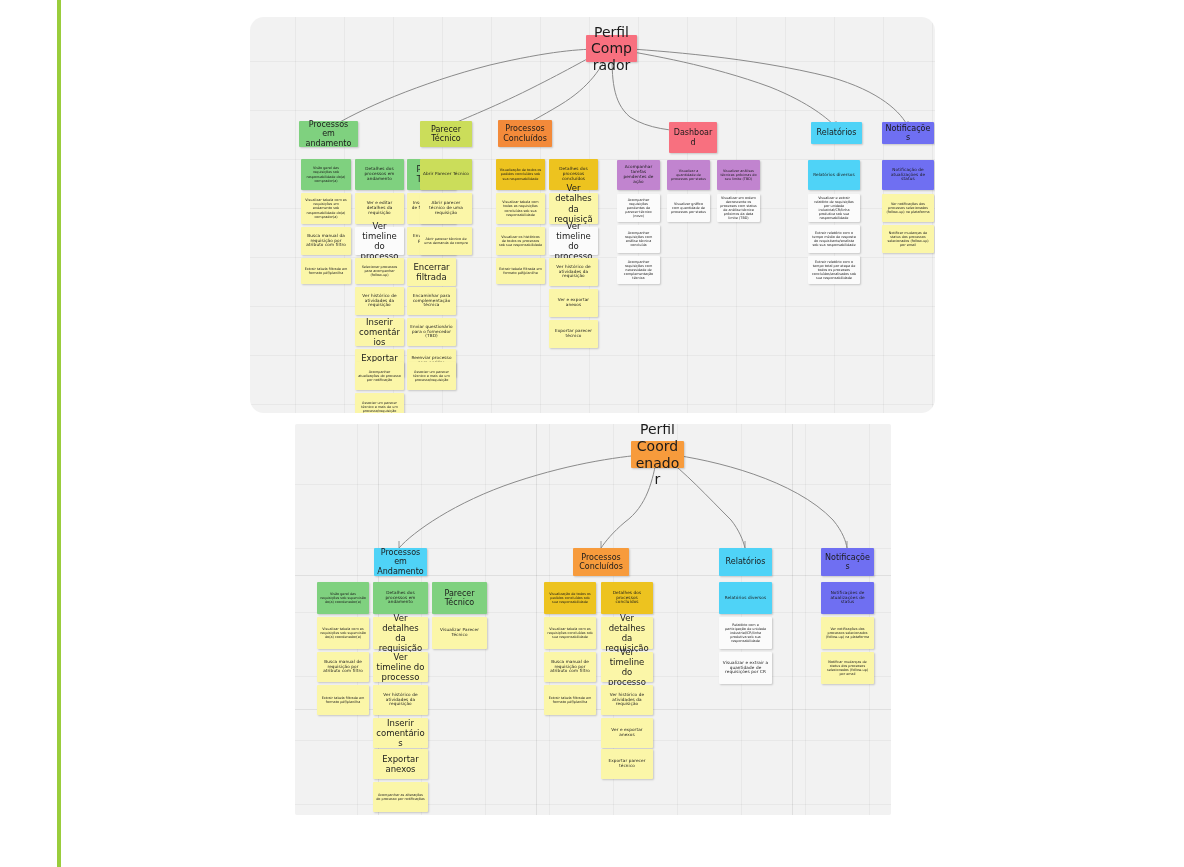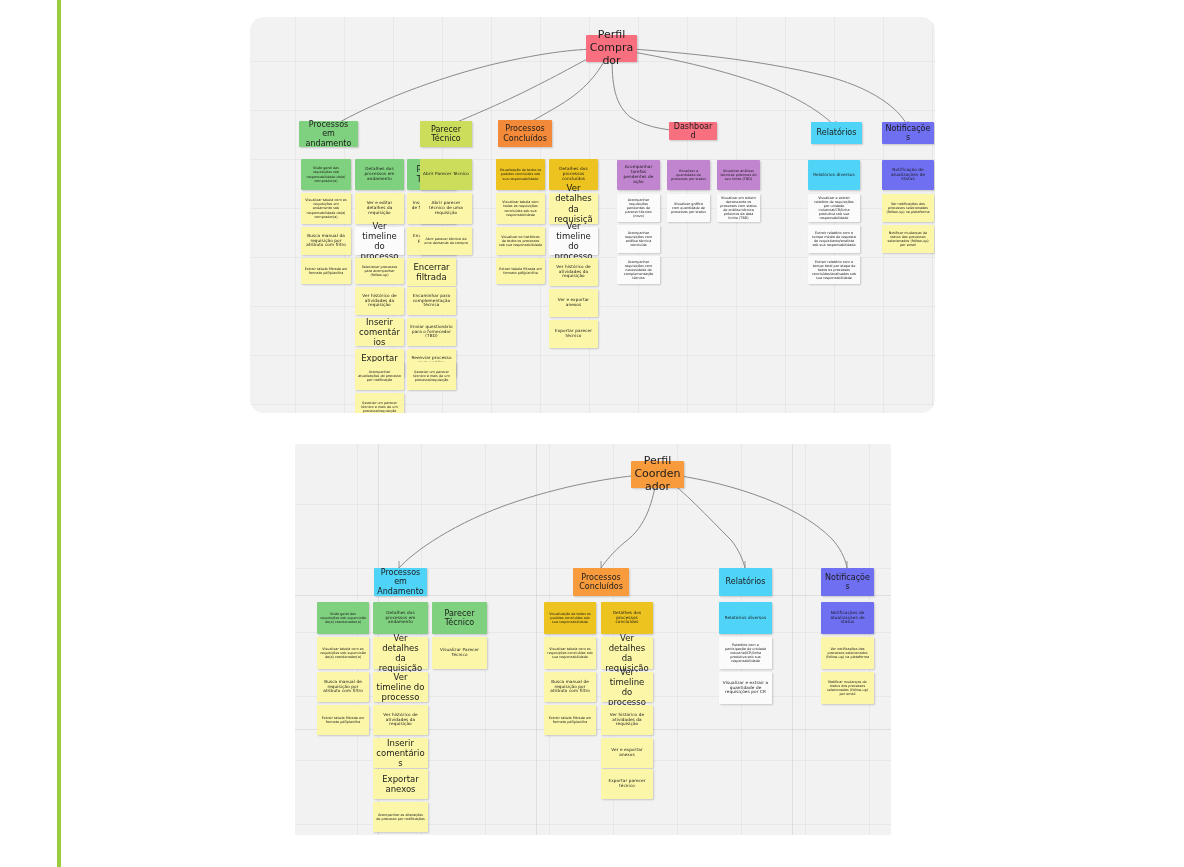--- a/index.html
+++ b/index.html
@@ -24,42 +24,42 @@
       linear-gradient(to bottom, rgba(0,0,0,.045) 1px, transparent 1px);
     overflow:hidden;
   }
   #canvas-top{
     left:250px;top:17px;width:685px;height:396px;
     border-radius:14px;
     background-size:49px 49px;
     background-position:-4px -5px;
   }
   #canvas-bottom{
-    left:295px;top:444px;width:596px;height:391px;
+    left:295px;top:424px;width:596px;height:391px;
     border-radius:2px;
     background-size:64px 64px;
     background-position:-2px -4px;
   }
   .edges{position:absolute;left:0;top:0;width:100%;height:100%;pointer-events:none;}
 
   
   .node{
     position:absolute;
     box-sizing:border-box;
     display:flex;align-items:center;justify-content:center;
     text-align:center;
     color:#1b1b1b;
     line-height:1.18;
     padding:2px 3px;
     border-radius:1px;
     box-shadow:1px 1px 2px rgba(0,0,0,.18);
     word-break:break-word;
     hyphens:auto;
   }
-  .root{font-size:11px;}
+  .root{font-size:14px;}
   .cat{font-size:8px;}
   .big{font-size:8.5px;}
   .sm{font-size:4.2px;letter-spacing:.1px;}
   .xsm{font-size:3.4px;letter-spacing:0px;}
 
   
   .c-pink   {background:#f8707f;}
   .c-orange {background:#f79b3c;}
   .c-green  {background:#7fd17f;}
   .c-lime   {background:#cbdd5a;}
@@ -141,21 +141,21 @@
   <div class="node xsm c-paleyellow" style="left:246px;top:210px;width:49px;height:28px;">Visualizar os históricos de todos os processos sob sua responsabilidade</div>
   <div class="node xsm c-paleyellow" style="left:246px;top:241px;width:49px;height:26px;">Extrair tabela filtrada em formato pdf/planilha</div>
 
   <div class="node sm c-gold" style="left:299px;top:142px;width:49px;height:31px;">Detalhes dos processos concluídos</div>
   <div class="node big c-paleyellow" style="left:299px;top:176px;width:49px;height:31px;">Ver detalhes da requisição</div>
   <div class="node big c-white" style="left:299px;top:210px;width:49px;height:28px;">Ver timeline do processo</div>
   <div class="node sm c-paleyellow" style="left:299px;top:241px;width:49px;height:28px;">Ver histórico de atividades da requisição</div>
   <div class="node sm c-paleyellow" style="left:299px;top:272px;width:49px;height:28px;">Ver e exportar anexos</div>
   <div class="node sm c-paleyellow" style="left:299px;top:303px;width:49px;height:28px;">Exportar parecer técnico</div>
 
-  <div class="node cat c-pink" style="left:419px;top:105px;width:48px;height:18px;">Dashboard</div>
+  <div class="node cat c-pink" style="left:419px;top:105px;width:48px;height:31px;">Dashboard</div>
   <div class="node sm c-purple" style="left:367px;top:143px;width:43px;height:30px;">Acompanhar tarefas pendentes de ação</div>
   <div class="node xsm c-white" style="left:367px;top:177px;width:43px;height:28px;">Acompanhar requisições pendentes de parecer técnico (novo)</div>
   <div class="node xsm c-white" style="left:367px;top:208px;width:43px;height:28px;">Acompanhar requisições com análise técnica concluída</div>
   <div class="node xsm c-white" style="left:367px;top:239px;width:43px;height:28px;">Acompanhar requisições com necessidade de complementação técnica</div>
 
   <div class="node xsm c-purple" style="left:417px;top:143px;width:43px;height:30px;">Visualizar a quantidade de processos por status</div>
   <div class="node xsm c-white" style="left:417px;top:177px;width:43px;height:28px;">Visualizar gráfico com quantidade de processos por status</div>
 
   <div class="node xsm c-purple" style="left:467px;top:143px;width:43px;height:30px;">Visualizar análises técnicas próximas do seu limite (TBD)</div>
   <div class="node xsm c-white" style="left:467px;top:177px;width:43px;height:28px;">Visualizar em ordem decrescente os processos com status de análise técnica próximos da data limite (TBD)</div>

